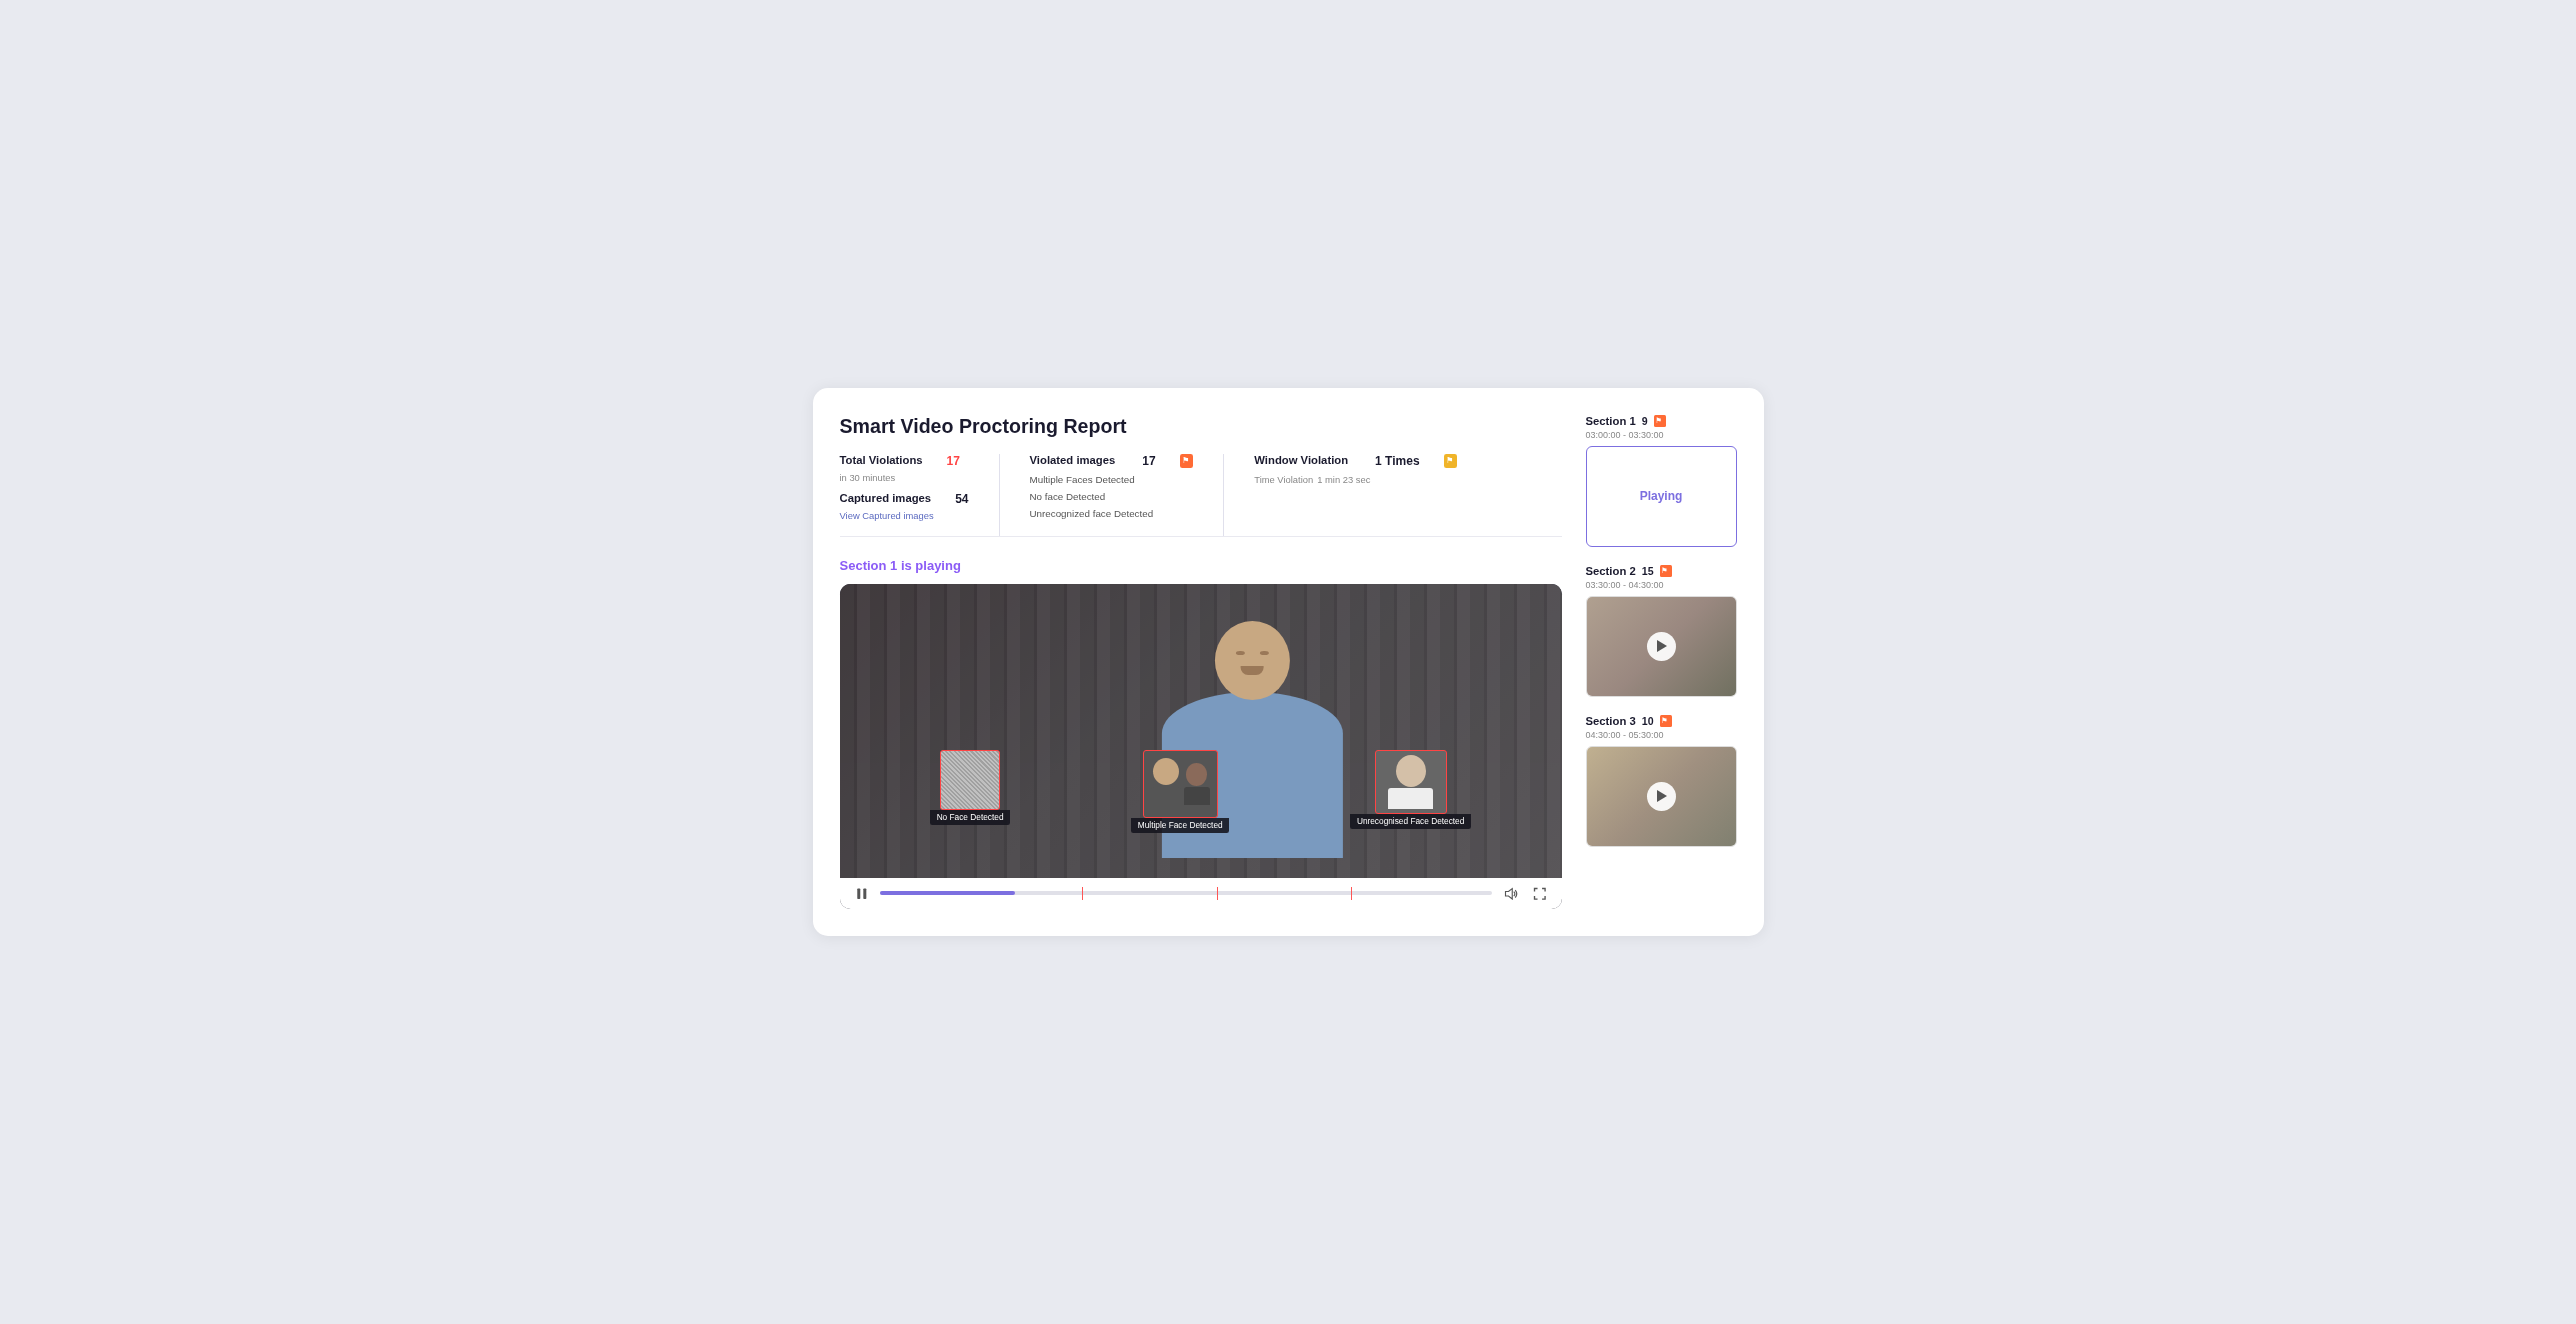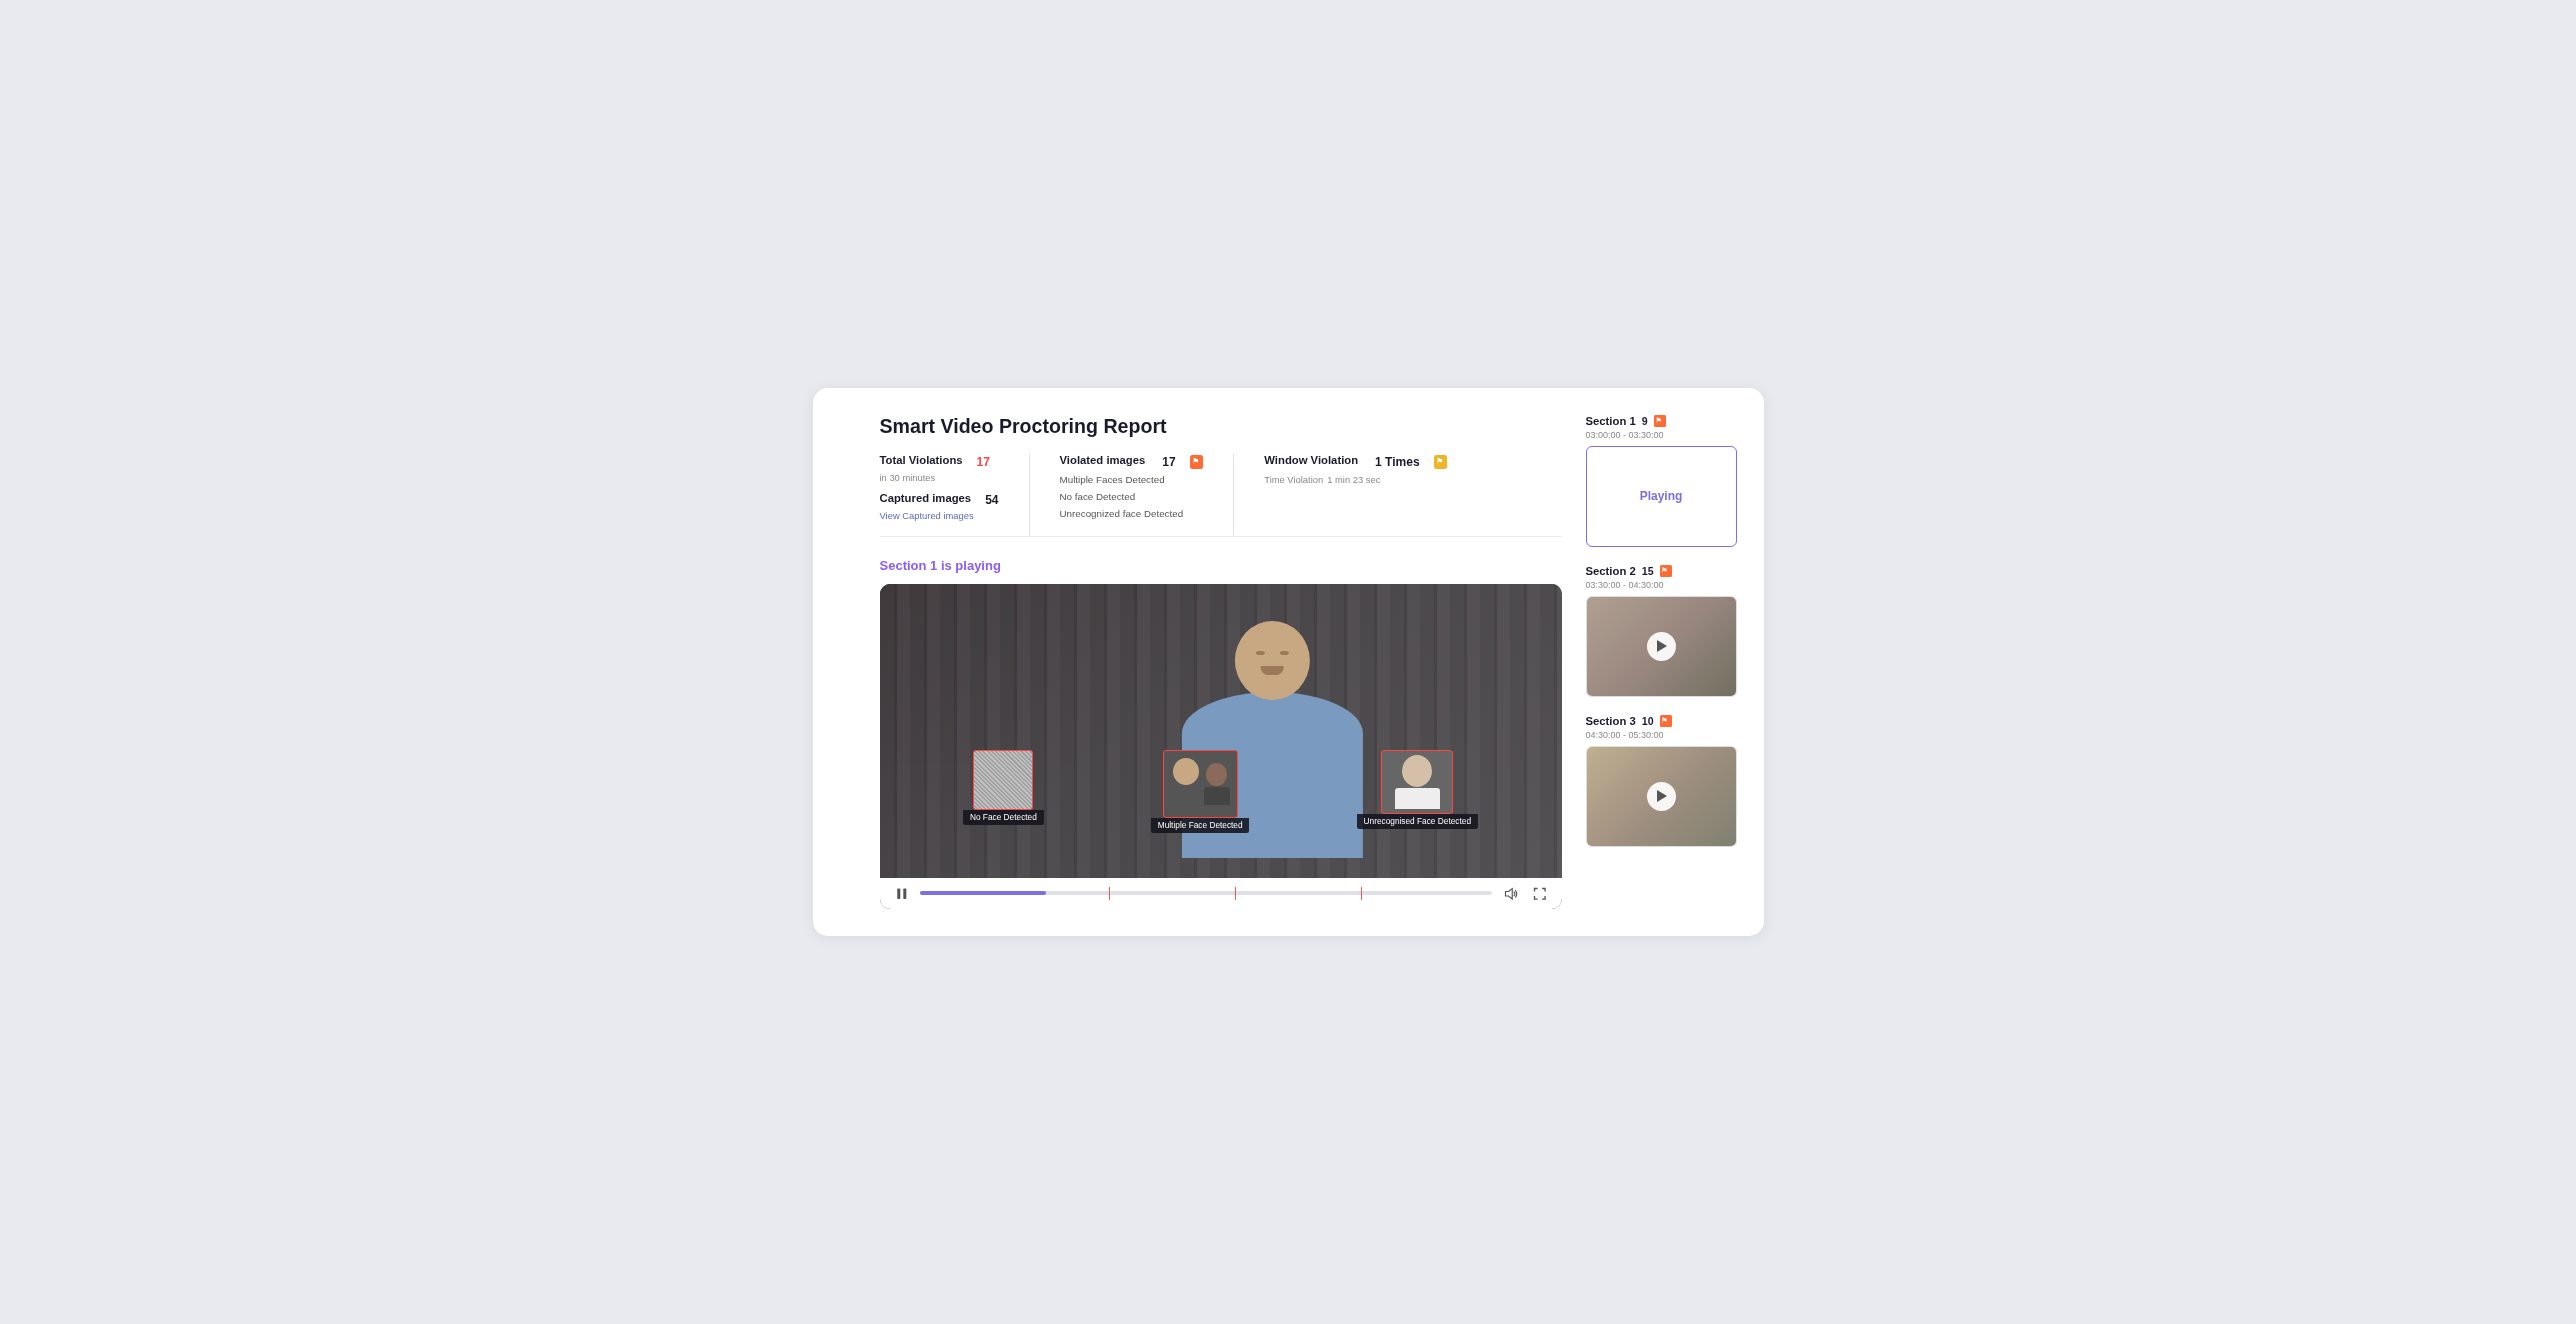--- a/index.html
+++ b/index.html
@@ -18,21 +18,20 @@
       padding: 27px 27px 27px 27px;
       max-width: 951px;
       width: 100%;
       display: flex;
       gap: 24px;
       box-shadow: 0 1.5px 15px rgba(0,0,0,0.07);
     }
     .main-content {
       flex: 1;
       min-width: 0;
-      margin-left: 40px;
     }
     .page-title {
       font-size: 19.6px;
       font-weight: 700;
       color: #1a1a2e;
       margin-bottom: 16.6px;
     }
     .stats-row {
       display: flex;
       gap: 0;
@@ -366,22 +365,22 @@
     .play-triangle {
       width: 0;
       height: 0;
       border-style: solid;
       border-width: 6px 0 6px 10.6px;
       border-color: transparent transparent transparent #555;
       margin-left: 2.3px;
     }
     .stat-row-inline {
       display: flex;
-      align-items: center;
-      gap: 14px;
+      align-items: flex-start;
+      gap: 24px;
       margin-bottom: 3px;
     }
   </style>
 </head>
 <body>
 
 <div class="card">
 
   <div class="main-content">
 

